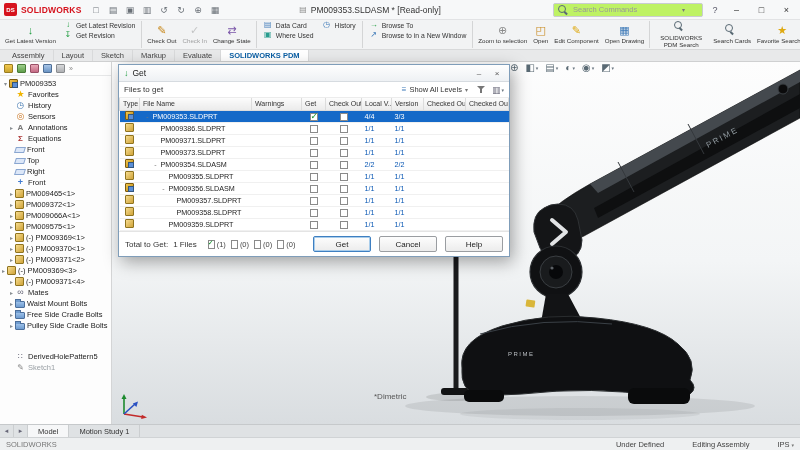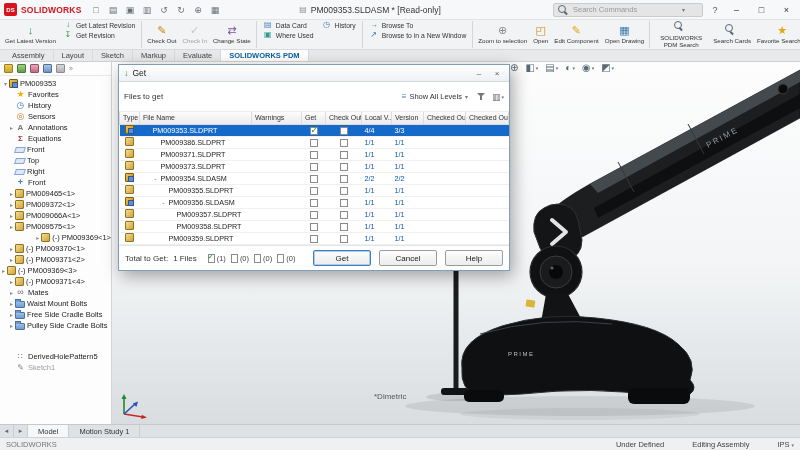--- a/index.html
+++ b/index.html
@@ -14,21 +14,21 @@
   .dsmark{width:13px;height:13px;background:#d6131e;border-radius:2px;color:#fff;font-size:6px;
           font-weight:bold;display:flex;align-items:center;justify-content:center;flex:none;}
   .logotext{color:#d6131e;font-weight:bold;font-size:8.5px;letter-spacing:.2px;margin-right:4px;}
   .qi{font-size:9px;color:#6a7077;width:13px;text-align:center;}
   .tb-center{position:absolute;left:200px;right:260px;display:flex;justify-content:center;
              align-items:center;gap:4px;pointer-events:none;}
   .tb-center .doc{font-size:8px;color:#888;}
   .tb-center .ttl{font-size:8.5px;color:#333;white-space:nowrap;overflow:hidden;}
   .tb-right{margin-left:auto;display:flex;align-items:center;gap:6px;}
   .searchbox{display:flex;align-items:center;gap:3px;width:150px;height:14px;border:1px solid #c9ccd1;
-             background:#e5e5e5;border-radius:2px;padding:0 4px;}
+             background:#bef264;border-radius:2px;padding:0 4px;}
   .searchbox input{border:none;outline:none;font-size:7.5px;width:108px;color:#333;
                    font-family:"Liberation Sans","DejaVu Sans",sans-serif;background:transparent;}
   .searchbox input::placeholder{color:#999;}
   .caret{font-size:6px;color:#777;}
   .helpq{font-size:9px;color:#556;width:12px;text-align:center;}
   .winbtn{width:19px;text-align:center;font-size:9px;color:#333;}
 
   
   .mag{position:relative;width:10px;height:10px;display:inline-block;flex:none;}
   .mag::before{content:"";position:absolute;left:0;top:0;width:6px;height:6px;border:1.4px solid #5a6a74;border-radius:50%;}
@@ -108,21 +108,21 @@
 
   
   #getdialog{position:absolute;left:118px;top:64px;width:392px;background:#fff;border:1px solid #7f9db9;
              box-shadow:3px 5px 16px rgba(0,0,0,.35);z-index:40;}
   .dlg-title{height:17px;background:linear-gradient(#fefefe,#eef1f4);border-bottom:1px solid #d6dbe0;
              display:flex;align-items:center;padding:0 5px;gap:4px;}
   .dlg-title .dicon{color:#1f9d3f;font-size:9px;font-weight:bold;}
   .dlg-title .t{font-size:8.5px;color:#222;}
   .dlg-title .sp{flex:1;}
   .dlg-btn{width:14px;text-align:center;color:#555;font-size:8px;}
-  .dlg-files{height:30px;display:flex;align-items:center;padding:0 5px;gap:6px;border-bottom:1px solid #ececec;}
+  .dlg-files{height:16px;display:flex;align-items:center;padding:0 5px;gap:6px;border-bottom:1px solid #ececec;}
   .dlg-files .flbl{font-size:8px;color:#333;}
   .dlg-files .sp{flex:1;}
   .showlv{display:flex;align-items:center;gap:3px;font-size:7.5px;color:#333;border:1px solid transparent;padding:0 2px;}
   .lvicon{font-size:8px;color:#3d79b8;}
   .funnel{width:9px;height:9px;position:relative;display:inline-block;}
   .funnel::before{content:"";position:absolute;top:1px;left:0;border-left:4.5px solid transparent;
                   border-right:4.5px solid transparent;border-top:4px solid #777;}
   .funnel::after{content:"";position:absolute;top:4px;left:3.5px;width:2px;height:4px;background:#777;}
   .tbico{font-size:9px;color:#667;display:flex;align-items:center;}
   .tbico::after{content:"▾";font-size:5px;color:#6a7680;margin-left:1px;}
@@ -445,21 +445,21 @@
             <span class="ti part-icon" data-name="part-icon"></span>
             <span class="tlbl" data-name="tree-item-label">PM009066A&lt;1&gt;</span>
           </div>
 
           <div class="trow" data-name="tree-item" style="padding-left: 8px;">
             <span class="exp" data-name="tree-expander-icon">▸</span>
             <span class="ti part-icon" data-name="part-icon"></span>
             <span class="tlbl" data-name="tree-item-label">PM009575&lt;1&gt;</span>
           </div>
 
-          <div class="trow" data-name="tree-item" style="padding-left: 8px; justify-content: flex-end;">
+          <div class="trow" data-name="tree-item" style="padding-left: 8px;">
             <span class="exp" data-name="tree-expander-icon">▸</span>
             <span class="ti part-icon" data-name="part-icon"></span>
             <span class="tlbl" data-name="tree-item-label">(-) PM009369&lt;1&gt;</span>
           </div>
 
           <div class="trow" data-name="tree-item" style="padding-left: 8px;">
             <span class="exp" data-name="tree-expander-icon">▸</span>
             <span class="ti part-icon" data-name="part-icon"></span>
             <span class="tlbl" data-name="tree-item-label">(-) PM009370&lt;1&gt;</span>
           </div>

